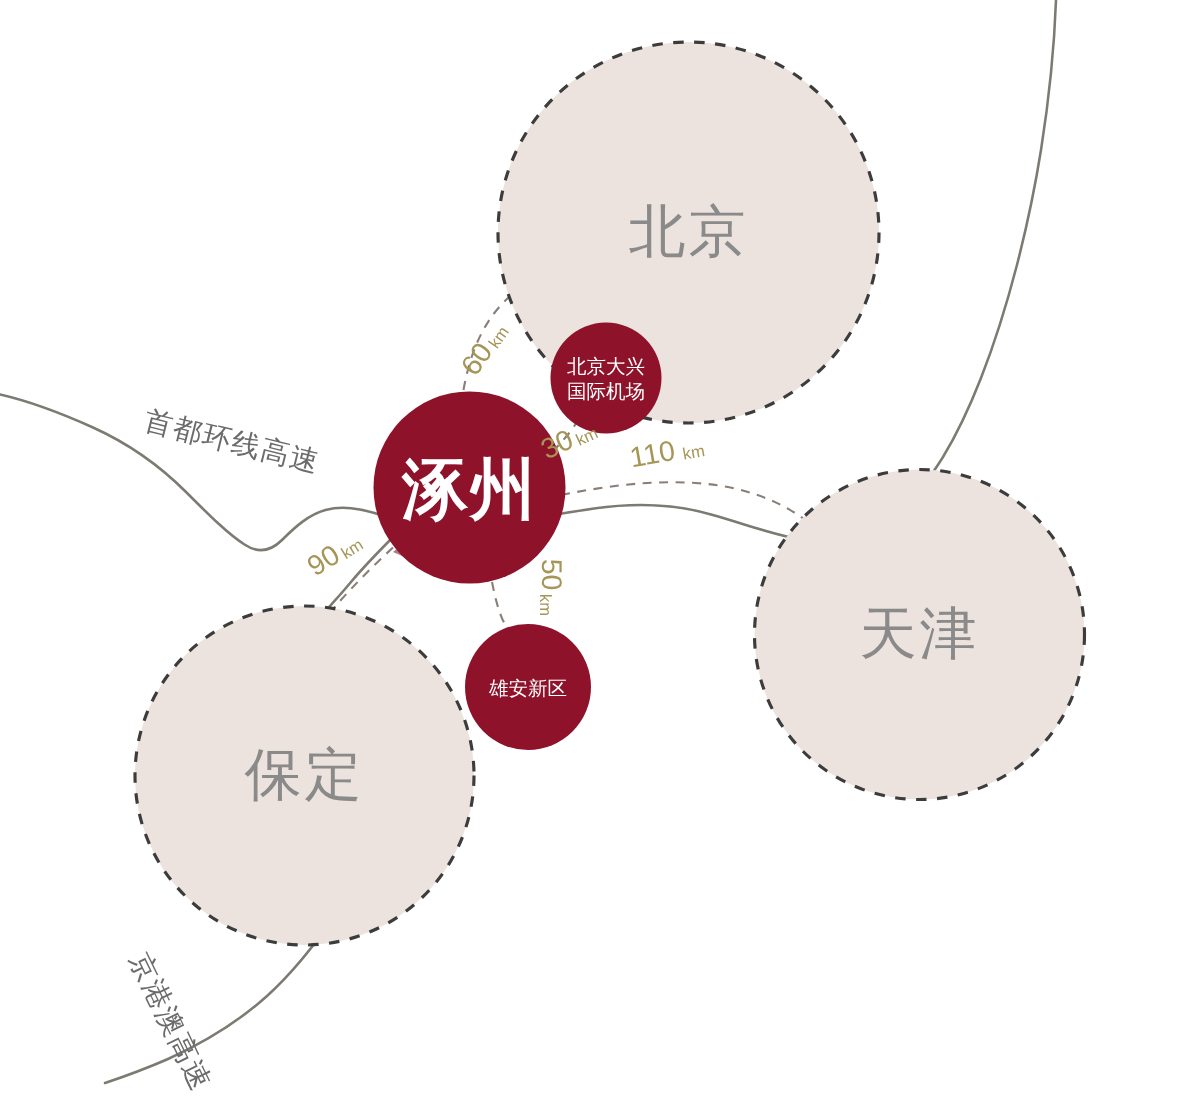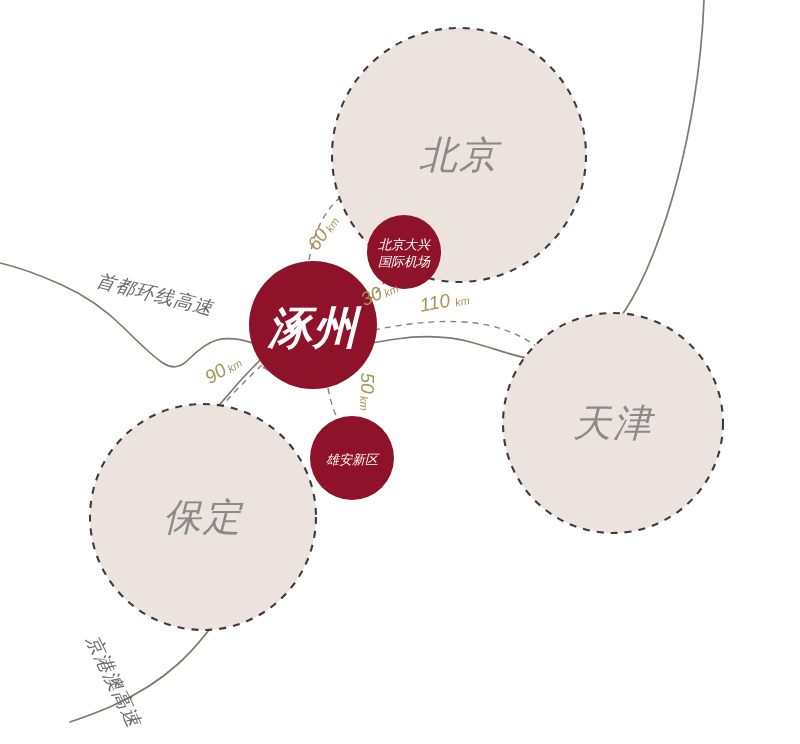--- a/index.html
+++ b/index.html
@@ -12,21 +12,20 @@
     height: 744px;
     position: relative;
     overflow: hidden;
     font-family: "Liberation Sans", "DejaVu Sans", sans-serif;
   }
   #map-root {
     position: absolute;
     inset: 0;
     width: 640px;
     height: 744px;
-    font-style: italic;
   }
   svg#map-svg {
     position: absolute;
     top: 0;
     left: 0;
     width: 800px;
     height: 744px;
     display: block;
   }
   .region-label {

